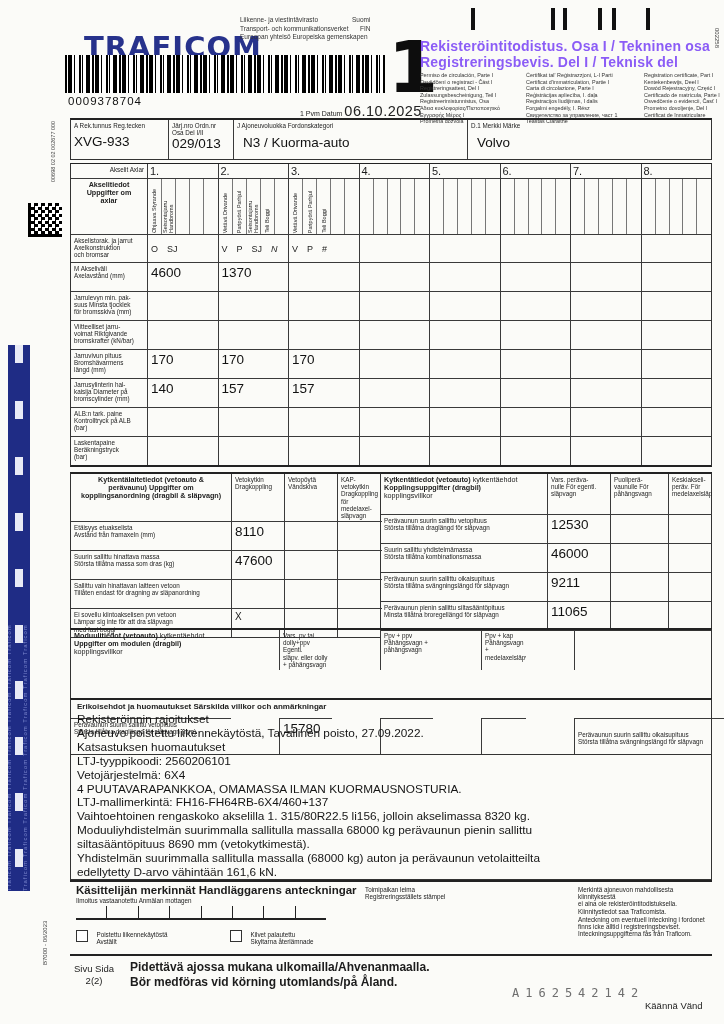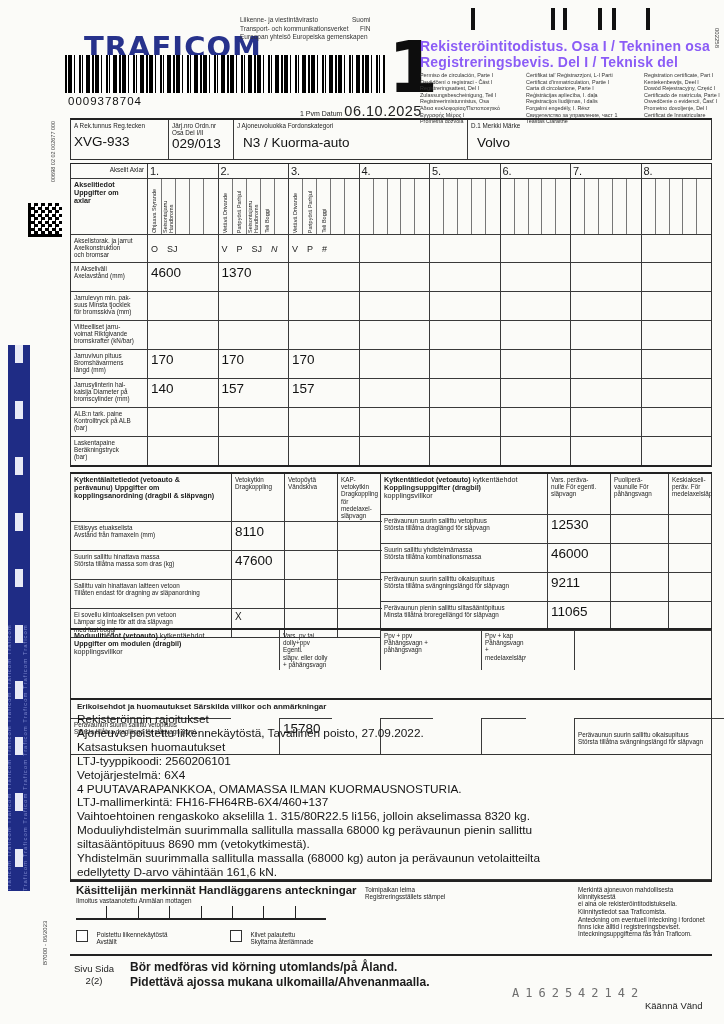--- a/index.html
+++ b/index.html
@@ -2,21 +2,21 @@
 <html><head>
 <meta charset="utf-8">
 <style>
   * { margin:0; padding:0; box-sizing:border-box; }
   html,body { width:724px; height:1024px; }
   body { font-family:"Liberation Sans", sans-serif; background:#fbfbf8; color:#1c1c1c; position:relative; overflow:hidden; }
   .abs { position:absolute; }
   .pre { white-space:pre-line; }
   .lbl { font-size:6.3px; line-height:7.2px; color:#222; }
   .val { font-size:13.5px; color:#111; }
-  .bold { font-weight:bold; }
+  .bold { font-weight:bold;text-align:center; }
 
   
   .logo { left:84px; top:12px; font-size:29px; font-weight:bold; letter-spacing:1px; color:#27328c; font-family:"DejaVu Sans", sans-serif;margin-top:18px; }
   .agency { left:240px; top:16px; font-size:6.5px; line-height:8.5px; color:#333; width:160px; }
   .country { left:352px; top:16px; font-size:6.5px; line-height:8.5px; color:#333; text-align:right; }
   .tick { top:8px; width:4px; height:22px; background:#111; }
   .bigone { left:388px; top:34px; font-size:72px; font-weight:900; line-height:66px; font-family:"DejaVu Sans", sans-serif; color:#0d0d0d; }
   .titles { left:420px; top:38px; font-size:14px; font-weight:bold; line-height:16px; color:#8b5cf6; letter-spacing:0.2px; }
   .langs { left:420px; top:72px; display:flex; gap:6px; }
   .langs div { font-size:5.4px; line-height:6.6px; color:#333; }
@@ -525,17 +525,17 @@
   <div class="abs lbl pre" style="left:508px;top:34px">Anteckning om eventuell inteckning i fordonet
 finns icke alltid i registreringsbeviset.
 Inteckningsuppgifterna fås från Traficom.</div>
 </div>
 
 <div class="abs sivu">
   <div>Sivu Sida</div>
   <div>2(2)</div>
 </div>
 <div class="abs footer-bold">
+  <div>Pidettävä ajossa mukana ulkomailla/Ahvenanmaalla.</div>
   <div>Bör medföras vid körning utomlands/på Åland.</div>
-  <div>Pidettävä ajossa mukana ulkomailla/Ahvenanmaalla.</div>
 </div>
 <div class="abs serial">A162542142</div>
 <div class="abs turn">Käännä Vänd</div>
 
 </body></html>

